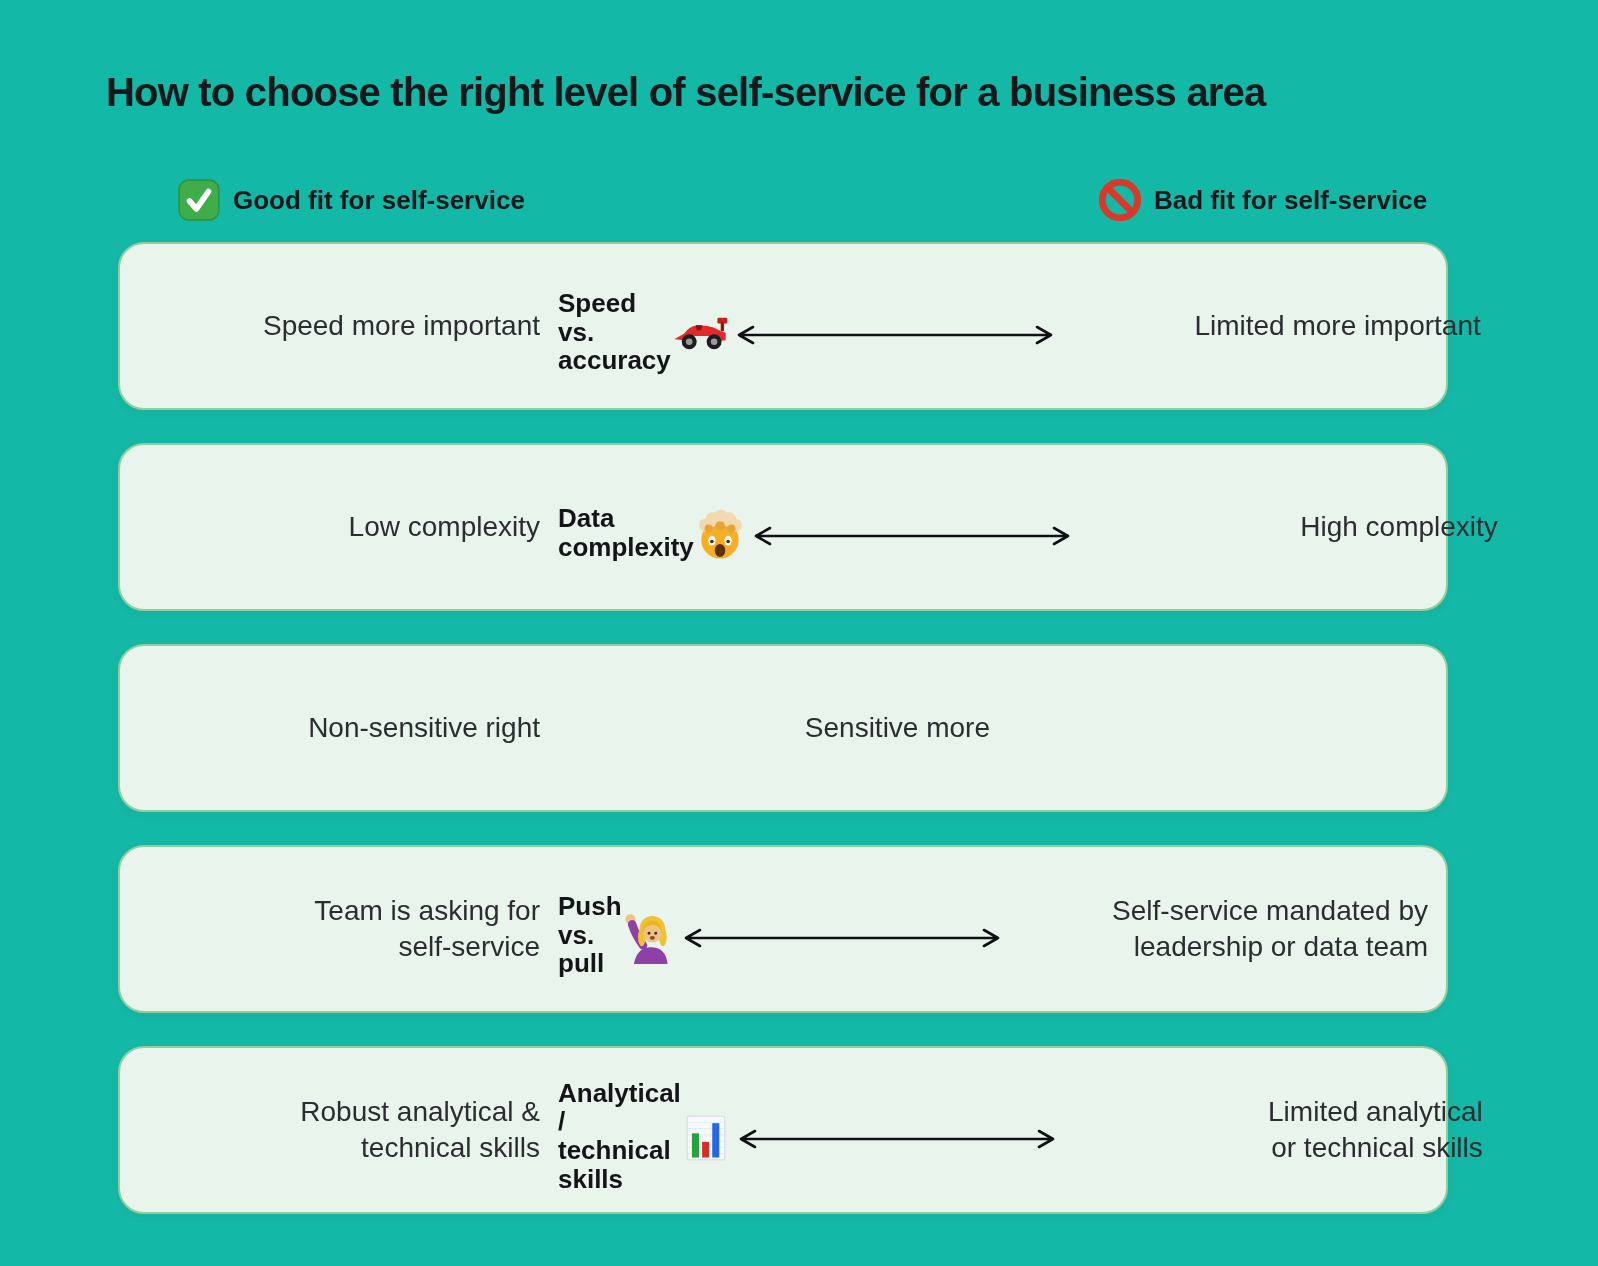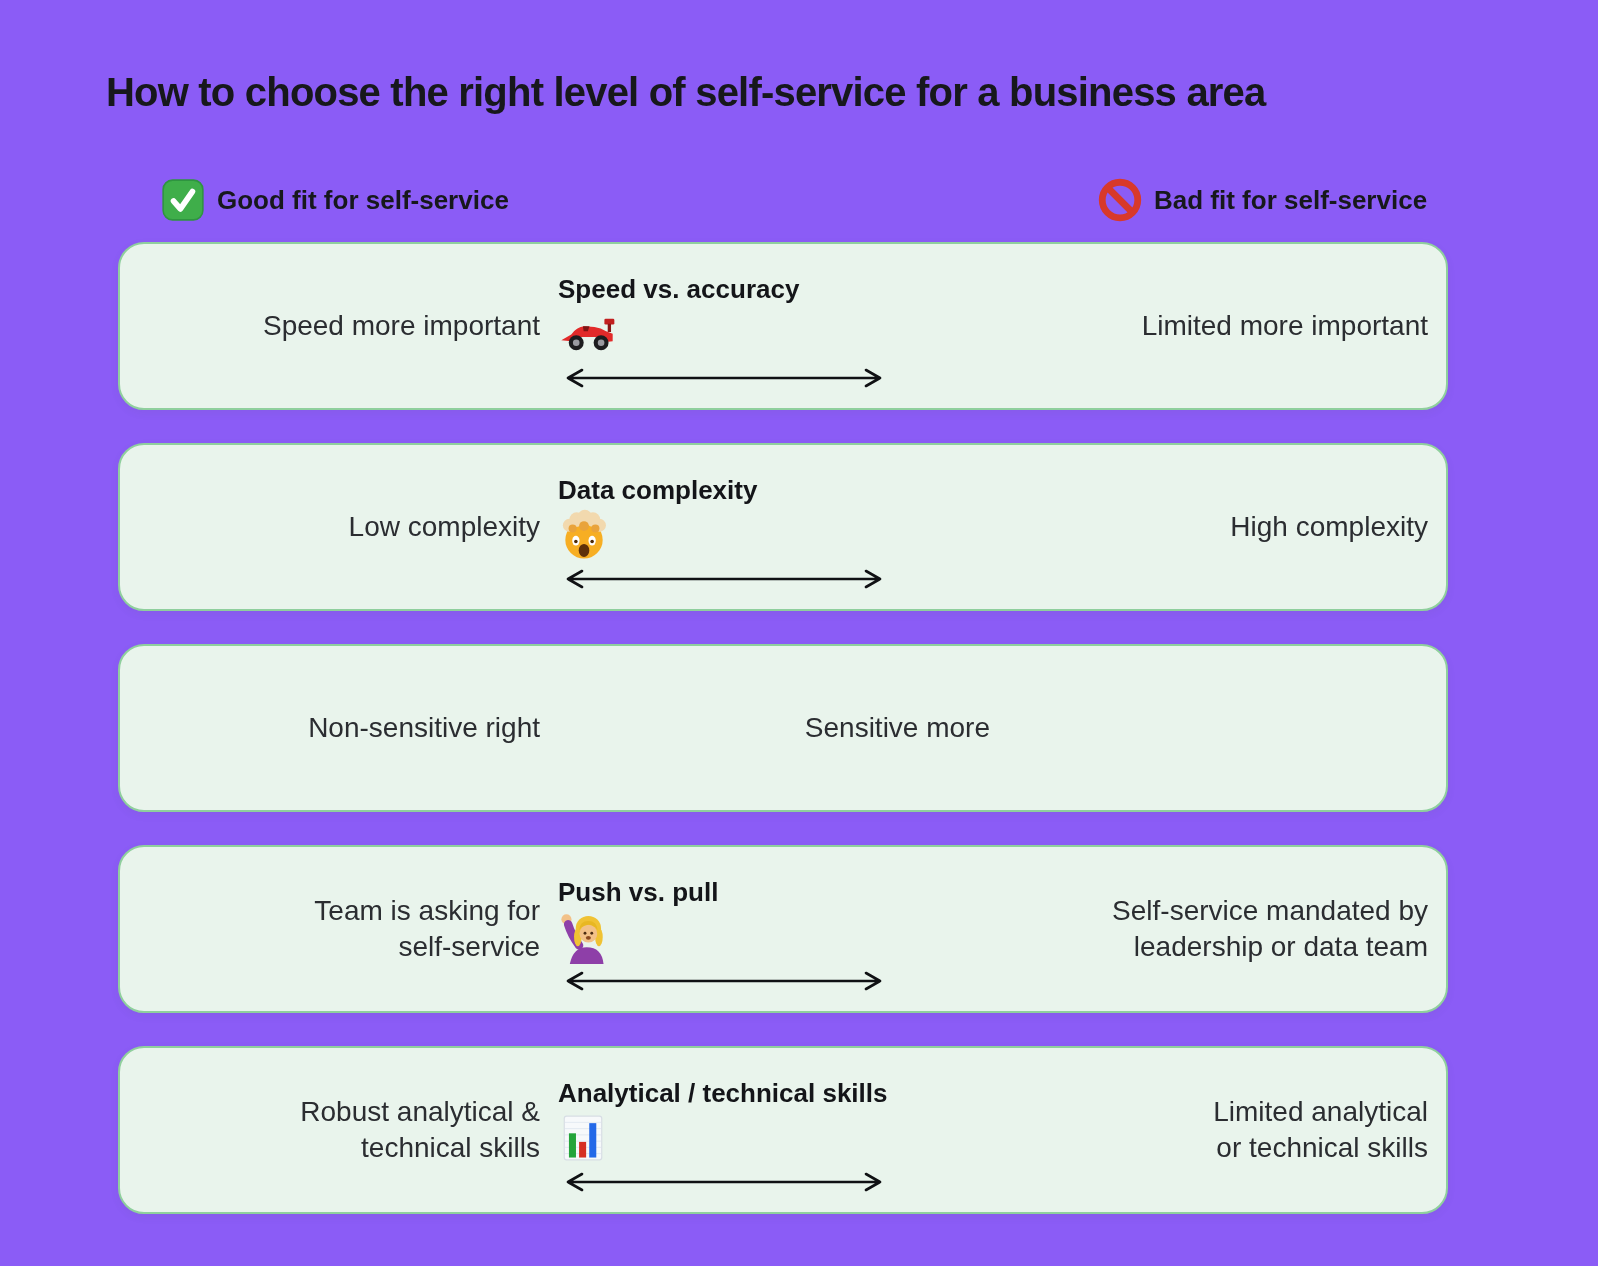--- a/index.html
+++ b/index.html
@@ -1,32 +1,32 @@
 <!DOCTYPE html>
 <html><head>
 <meta charset="utf-8">
 <style>
   html,body{margin:0;padding:0;background:#fafbfa;}
   .page{
     position:relative;
     width:1598px;height:1266px;
-    background:#8b5cf6;
+    background:#14b8a6;
     font-family:"Liberation Sans", sans-serif;
     overflow:hidden;
   }
   .page-title{
     position:absolute;left:106px;top:70px;margin:0;
     font-size:40px;font-weight:700;letter-spacing:-0.8px;
     color:#17181c;
   }
   .legend-item{
     position:absolute;top:174px;height:52px;
     display:flex;align-items:center;gap:11px;
   }
-  .legend-item.good{left:160px;}
+  .legend-item.good{left:176px;}
   .legend-item.bad{left:1097px;}
   .legend-icon{width:46px;height:46px;display:flex;align-items:center;justify-content:center;}
   .legend-icon svg{width:46px;height:46px;}
   .legend-label{font-size:26px;font-weight:700;color:#17181c;}
   .rows{
     position:absolute;left:118px;top:242px;width:1330px;
     display:flex;flex-direction:column;gap:33px;
   }
   .card{
     box-sizing:border-box;
@@ -38,21 +38,21 @@
     display:grid;
     grid-template-columns:438px 1fr 438px;
     align-items:center;
   }
   .side{
     font-size:28px;color:#2b2d31;line-height:1.28;
     text-align:right;white-space:pre-line;
     padding:0 18px;
   }
   .center{
-    display:flex;flex-direction:column;align-items:flex-start;
+    display:flex;flex-direction:row;align-items:center;
     padding-top:12px;
   }
   .row-title{
     font-size:26px;font-weight:700;color:#141519;
     line-height:1.1;
   }
   .emoji{
     height:56px;margin-top:3px;
     display:flex;align-items:center;justify-content:center;
   }

